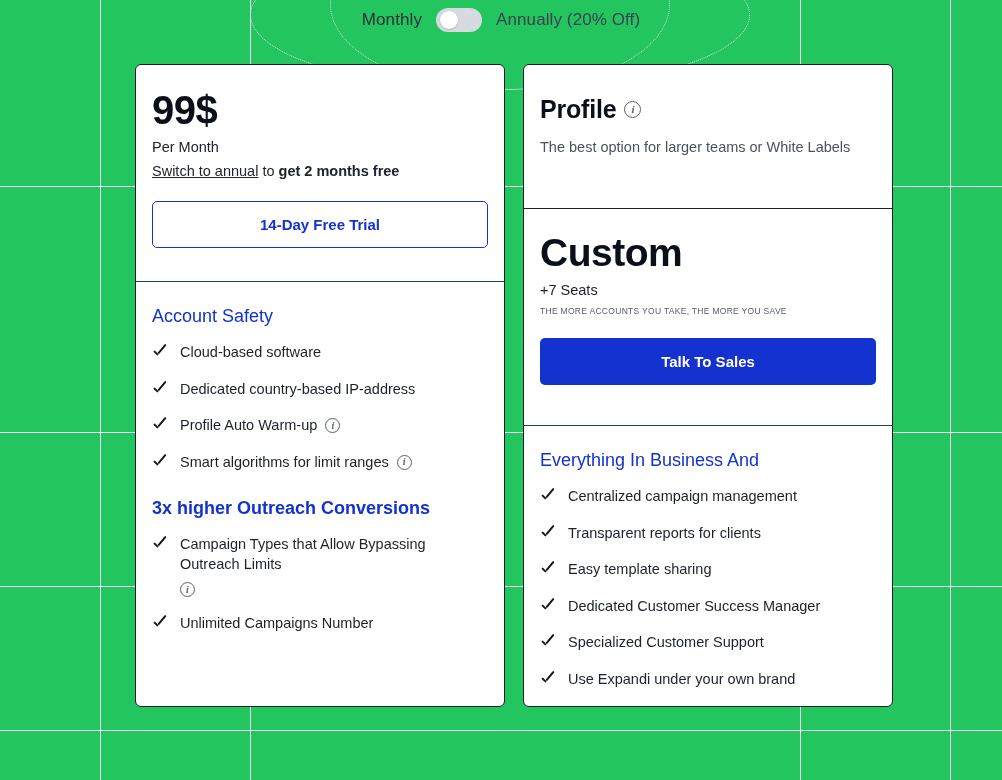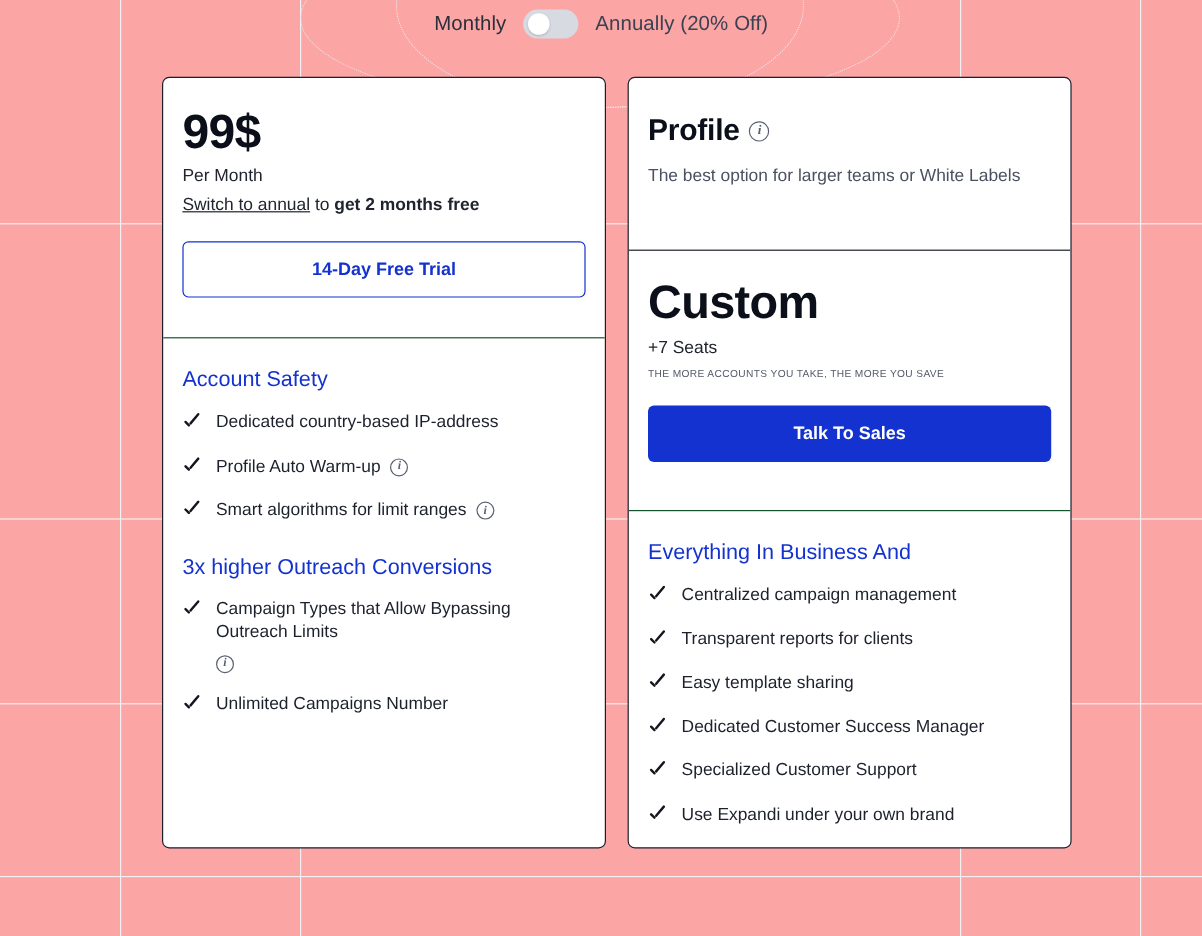--- a/index.html
+++ b/index.html
@@ -7,21 +7,21 @@
     margin: 0; padding: 0;
     width: 1002px; height: 780px;
     background: #ffffff;
     font-family: "Liberation Sans", sans-serif;
     color: #0b0f19;
     overflow: hidden;
   }
   .page {
     position: relative;
     width: 1002px; height: 780px;
-    background: #fca5a5;
+    background: #22c55e;
   }
   
   .grid-line-v {
     position: absolute;
     top: 0; bottom: 0;
     width: 1px;
     background: #f0f0f2;
   }
   .grid-line-h {
     position: absolute;
@@ -185,21 +185,21 @@
 
   .features {
     padding: 24px 16px 0 16px;
   }
   .feat-heading {
     color: #1332cf;
     font-size: 18px;
     margin: 0 0 16px 0;
     font-weight: normal;
   }
-  .feat-heading.second { margin-top: 26px; }
+  .feat-heading.second { margin-top: 26px; font-weight: bold; }
   .feat-list {
     list-style: none;
     margin: 0; padding: 0;
   }
   .feat-item {
     display: flex;
     align-items: flex-start;
     gap: 12px;
     margin-bottom: 17px;
     font-size: 14.5px;
@@ -274,20 +274,26 @@
         </div>
         <div class="cta outline">14-Day Free Trial</div>
       </div>
 
       <div class="features">
         <h3 class="feat-heading">Account Safety</h3>
         <ul class="feat-list">
           <li class="feat-item">
             <span class="check"></span>
             <span class="feat-inline">
+                <span class="feat-text">Cloud-based software</span>
+              </span>
+          </li>
+          <li class="feat-item">
+            <span class="check"></span>
+            <span class="feat-inline">
                 <span class="feat-text">Dedicated country-based IP-address</span>
               </span>
           </li>
           <li class="feat-item">
             <span class="check"></span>
             <span class="feat-inline">
               <span class="feat-text">Profile Auto Warm-up</span>
               <span class="info-icon sm">i</span>
             </span>
           </li>

